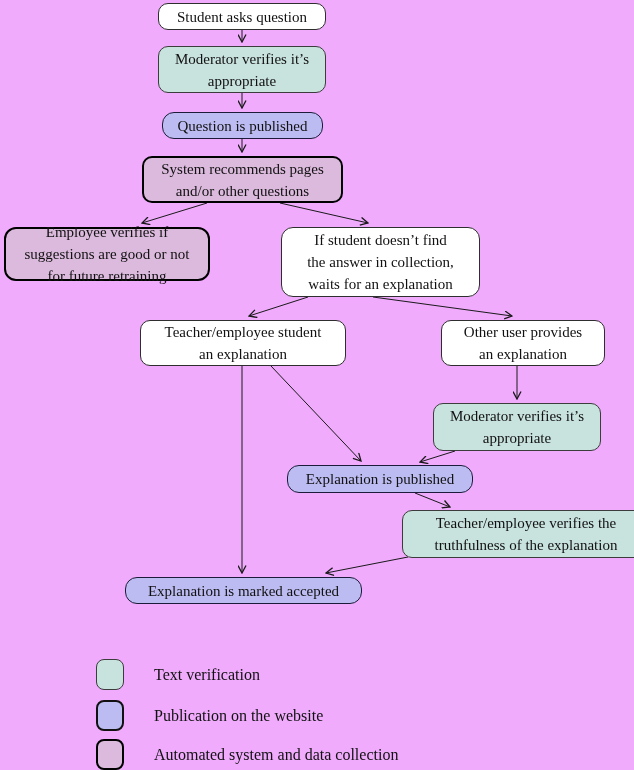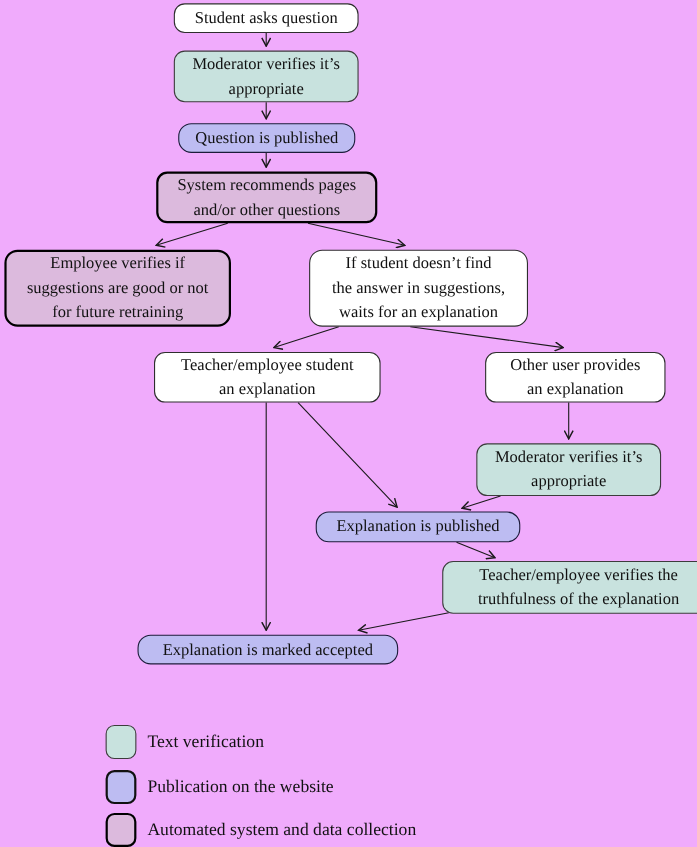--- a/index.html
+++ b/index.html
@@ -37,21 +37,21 @@
   }
   .swatch {
     box-sizing:border-box;
     width:28px; height:31px;
     border-radius:8px;
   }
   .swatch.text-verification { border:1.5px solid #3c3c3c; }
   .swatch.publication       { border:2px solid #111111; }
   .swatch.automated         { border:2.5px solid #000000; }
   .legend-label {
-    margin-left:10px;
+    margin-left:30px;
     font-size:16px;
     white-space:nowrap;
   }
 </style>
 </head>
 <body>
 
 <div class="canvas">
 
   <svg class="edges" viewBox="0 0 634 770" xmlns="http://www.w3.org/2000/svg">
@@ -76,25 +76,25 @@
       <line x1="408" y1="557" x2="326" y2="573" marker-end="url(#vee)"></line>
     </g>
   </svg>
 
   <div class="node" style="left:158px; top:3px;   width:168px; height:27px;">Student asks question</div>
   <div class="node text-verification" style="left:158px; top:46px;  width:168px; height:47px;">Moderator verifies it’s
 appropriate</div>
   <div class="node publication r12" style="left:162px; top:112px; width:161px; height:27px;">Question is published</div>
   <div class="node automated" style="left:142px; top:156px; width:201px; height:47px;">System recommends pages
 and/or other questions</div>
-  <div class="node automated r12" style="left:4px;   top:227px; width:206px; height:70px;">Employee verifies if
+  <div class="node automated r12" style="left:4px;   top:227px; width:206px; height:54px;">Employee verifies if
 suggestions are good or not
 for future retraining</div>
   <div class="node r12" style="left:281px; top:227px; width:199px; height:70px;">If student doesn’t find
-the answer in suggestions,
+the answer in collection,
 waits for an explanation</div>
   <div class="node" style="left:140px; top:320px; width:206px; height:46px;">Teacher/employee student
 an explanation</div>
   <div class="node" style="left:441px; top:320px; width:164px; height:46px;">Other user provides
 an explanation</div>
   <div class="node text-verification" style="left:433px; top:403px; width:168px; height:48px;">Moderator verifies it’s
 appropriate</div>
   <div class="node publication r12" style="left:287px; top:465px; width:186px; height:28px;">Explanation is published</div>
   <div class="node text-verification" style="left:402px; top:510px; width:248px; height:48px;">Teacher/employee verifies the
 truthfulness of the explanation</div>

